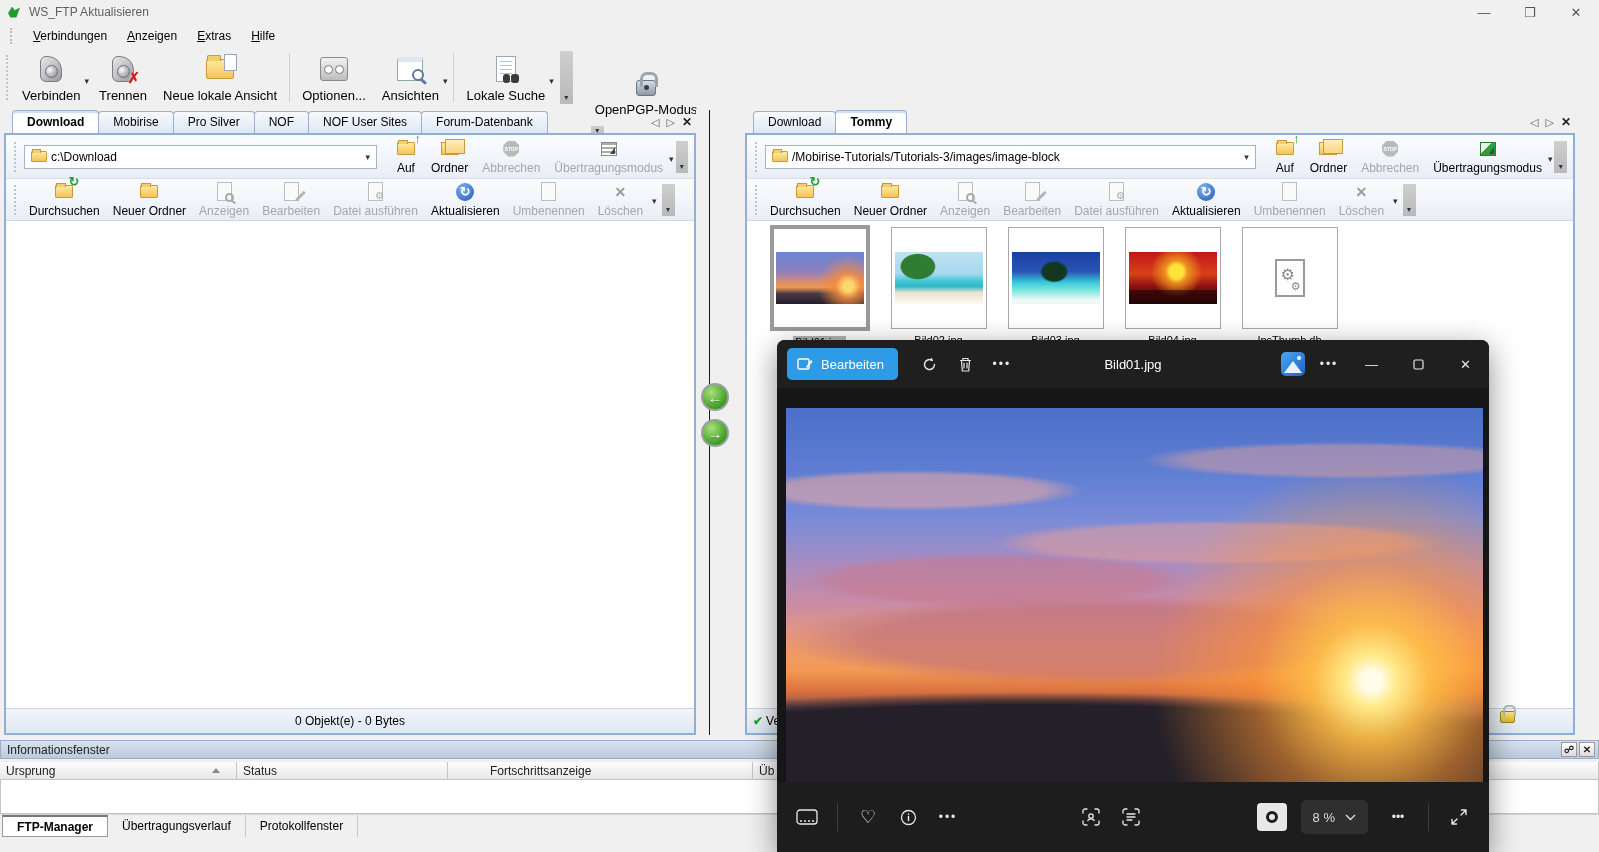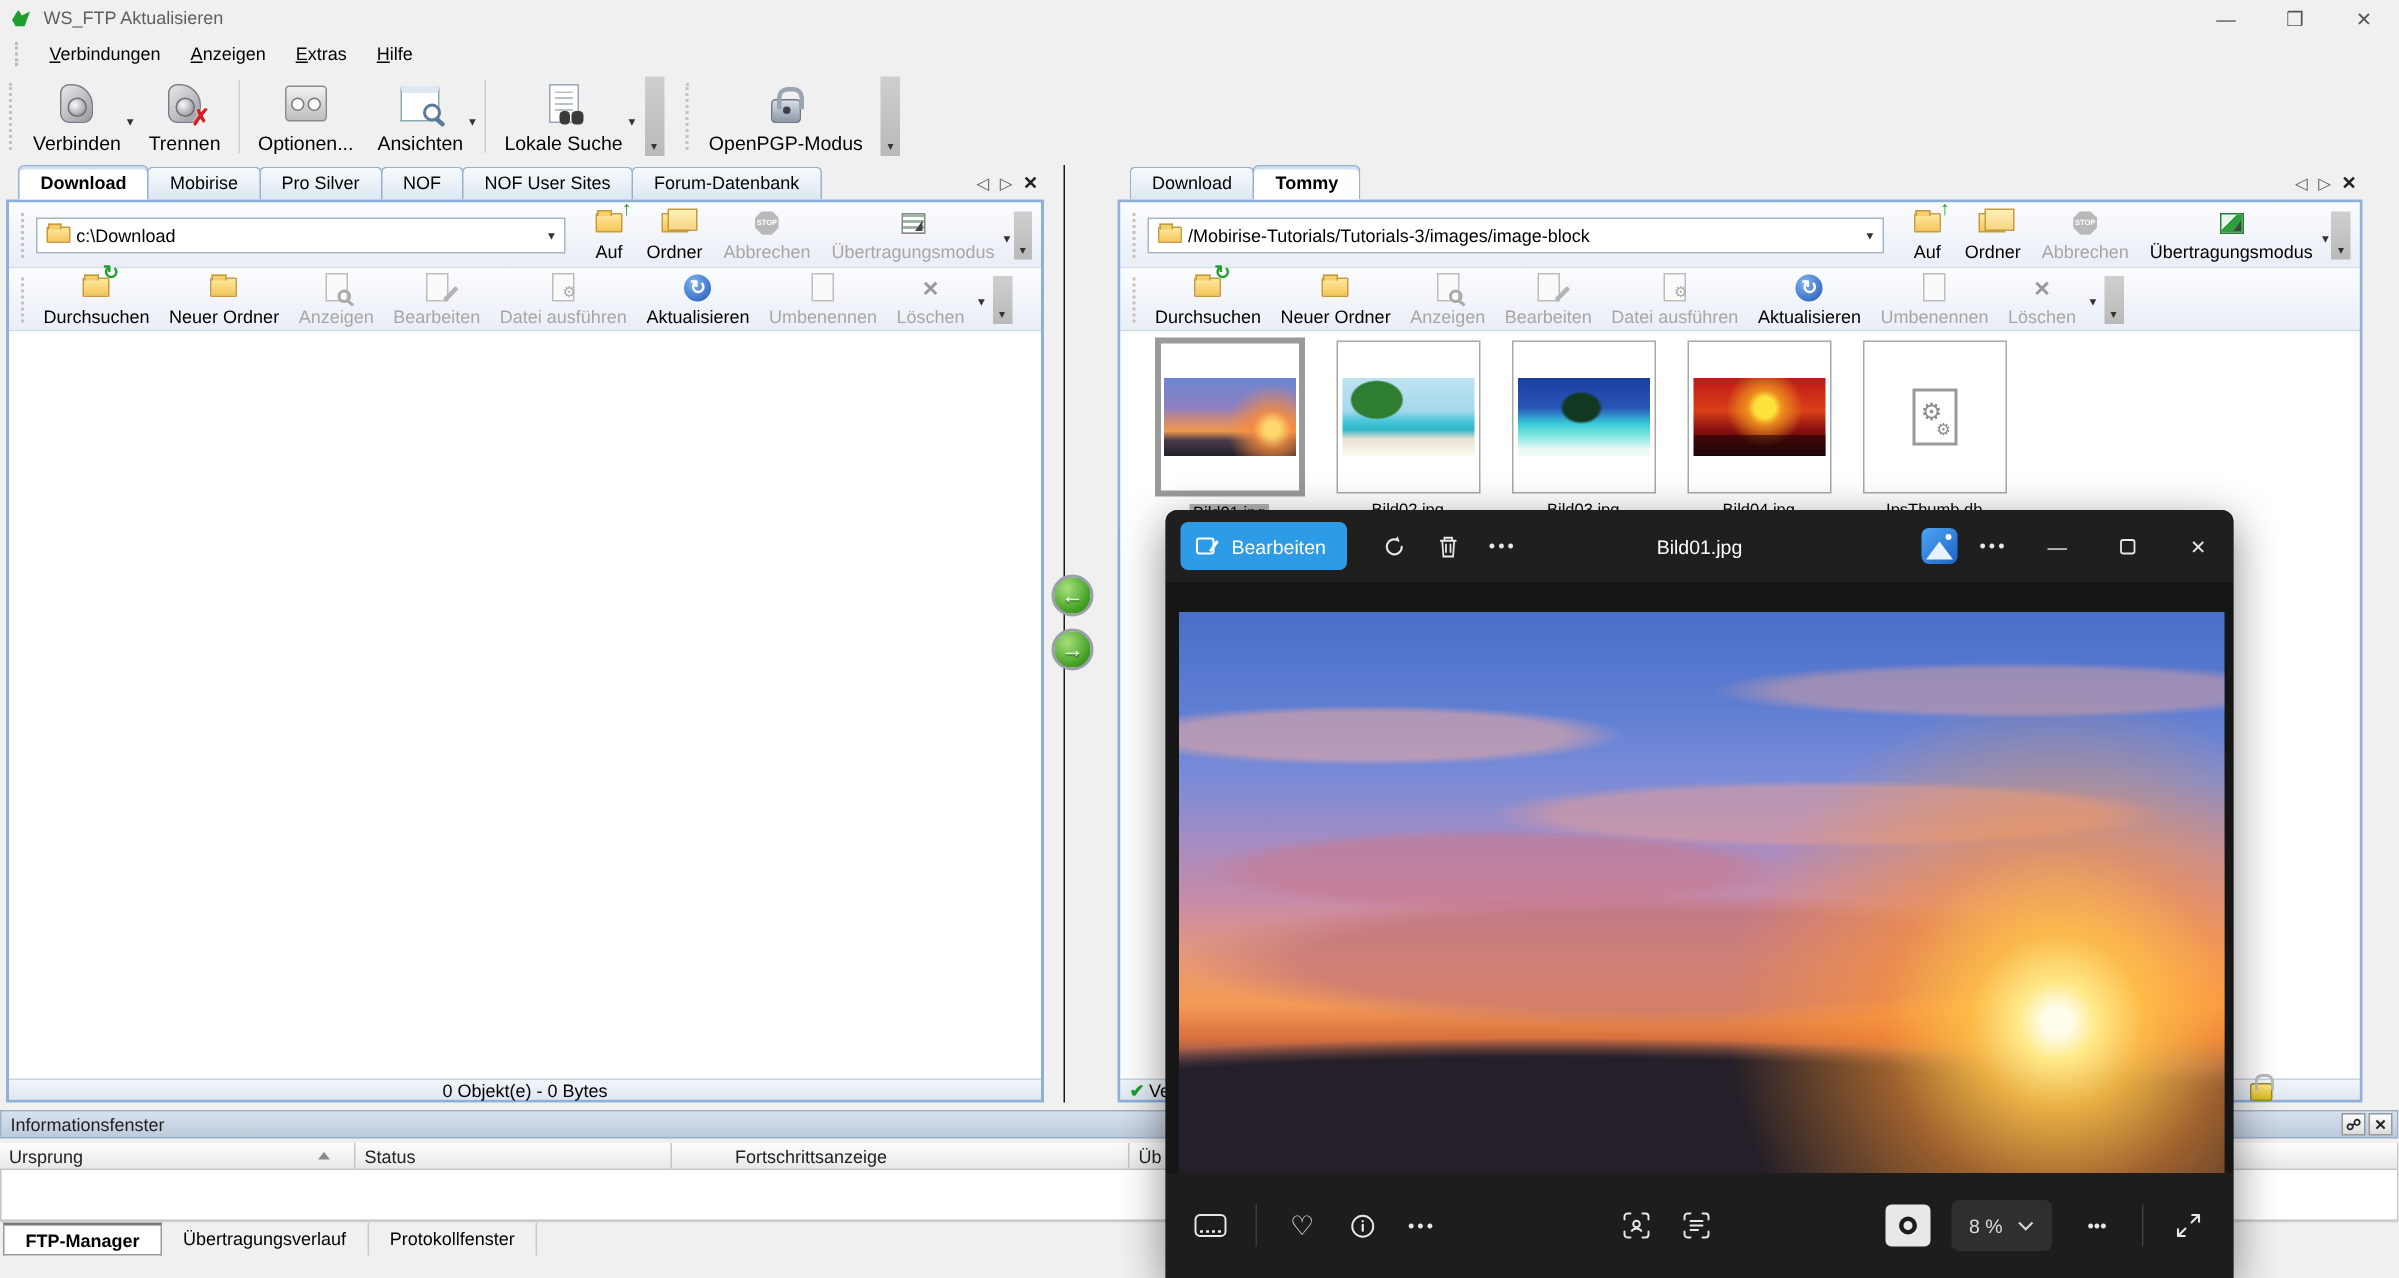--- a/index.html
+++ b/index.html
@@ -81,21 +81,21 @@
   .chart-ic:after { content:""; position:absolute; right:1px; bottom:1px; width:0; height:0; border-left:5px solid transparent; border-bottom:7px solid #444; }
   .act-row { background:linear-gradient(180deg,#fbfcfe,#e9eef6); border-bottom:1px solid #cfd8e4; height:42px; display:flex; align-items:center; padding:0 4px; gap:1px; }
   .gray-page { width:15px; height:19px; background:#fafafa; border:1px solid #bdbdbd; position:relative; }
   .gray-mag { width:9px; height:9px; border:2px solid #a9a9a9; border-radius:50%; position:absolute; right:-3px; bottom:-2px; }
   .gray-mag:after { content:""; position:absolute; right:-4px; bottom:-3px; width:5px; height:2px; background:#a9a9a9; transform:rotate(40deg); }
   .gray-pencil { position:absolute; right:-4px; bottom:-2px; width:3px; height:12px; background:#b5b5b5; transform:rotate(45deg); border-radius:1px; }
   .gray-gear { position:absolute; right:-2px; bottom:-1px; color:#a9a9a9; font-size:10px; line-height:1; }
   .refresh-ic { width:18px; height:18px; border-radius:50%; background:radial-gradient(circle at 35% 30%, #7fb2f0, #1f58b8); color:#fff; display:flex; align-items:center; justify-content:center; font-size:13px; font-weight:bold; }
   .gray-x { color:#9a9a9a; font-size:14px; font-weight:bold; }
   .file-area { flex:1; background:#fff; position:relative; overflow:hidden; }
-  .status-row { height:14px; background:linear-gradient(180deg,#f2f6fb,#dfe7f1); border-top:1px solid #c8d3e0; display:flex; align-items:center; justify-content:center; font-size:12px; position:relative; }
+  .status-row { height:25px; background:linear-gradient(180deg,#f2f6fb,#dfe7f1); border-top:1px solid #c8d3e0; display:flex; align-items:center; justify-content:center; font-size:12px; position:relative; }
   .status-row.leftalign { justify-content:flex-start; padding-left:6px; }
   .check { color:#1fa02f; font-weight:bold; margin-right:3px; }
   .padlock { position:absolute; right:58px; top:2px; width:15px; height:12px; background:linear-gradient(180deg,#ffe978,#d8b92f); border:1px solid #9a8420; border-radius:2px; }
   .padlock:before { content:""; position:absolute; left:2px; top:-7px; width:9px; height:9px; border:2px solid #b9b9b9; border-bottom:none; border-radius:5px 5px 0 0; }
 
   
   .mid-strip { position:absolute; left:696px; top:110px; width:49px; bottom:117px; background:#f0f0f0; }
   .mid-strip .vline { position:absolute; left:13px; top:0; bottom:0; width:1px; background:#1a1a1a; }
   .xfer-btn { position:absolute; left:5px; width:28px; height:28px; border-radius:50%; background:radial-gradient(circle at 35% 30%, #a8e07c, #3f9e22 70%, #2e7a18); border:2px solid #9aa0a8; color:#fff; display:flex; align-items:center; justify-content:center; font-size:15px; font-weight:bold; text-shadow:0 1px 1px rgba(0,0,0,.4); }
 
@@ -189,20 +189,28 @@
       <span class="lbl">Verbinden</span>
     </div>
     <div class="tb-caret">▾</div>
     <div class="tb-btn">
       <span class="ic">
           <span class="ic-plug"></span>
           <span class="ic-x-over">✗</span>
         </span>
       <span class="lbl">Trennen</span>
     </div>
+    <div class="tb-btn">
+      <span class="ic">
+          <span class="folder">
+            <span class="page"></span>
+          </span>
+        </span>
+      <span class="lbl">Neue lokale Ansicht</span>
+    </div>
     <div class="tb-sep"></div>
     <div class="tb-btn">
       <span class="ic">
           <span class="ic-gauges">
             <i></i>
             <i></i>
           </span>
         </span>
       <span class="lbl">Optionen...</span>
     </div>
@@ -224,21 +232,21 @@
               <i></i>
               <i></i>
             </span>
           </span>
         </span>
       <span class="lbl">Lokale Suche</span>
     </div>
     <div class="tb-caret">▾</div>
     <div class="tb-overflow">▾</div>
   </div>
-  <div class="tb-group" style="margin-left:6px;">
+  <div class="tb-group" style="margin-left:6px;flex-direction:column;">
     <div class="tb-handle"></div>
     <div class="tb-btn">
       <span class="ic">
           <span class="ic-lock"></span>
         </span>
       <span class="lbl">OpenPGP-Modus</span>
     </div>
     <div class="tb-overflow">▾</div>
   </div>
 </div>

